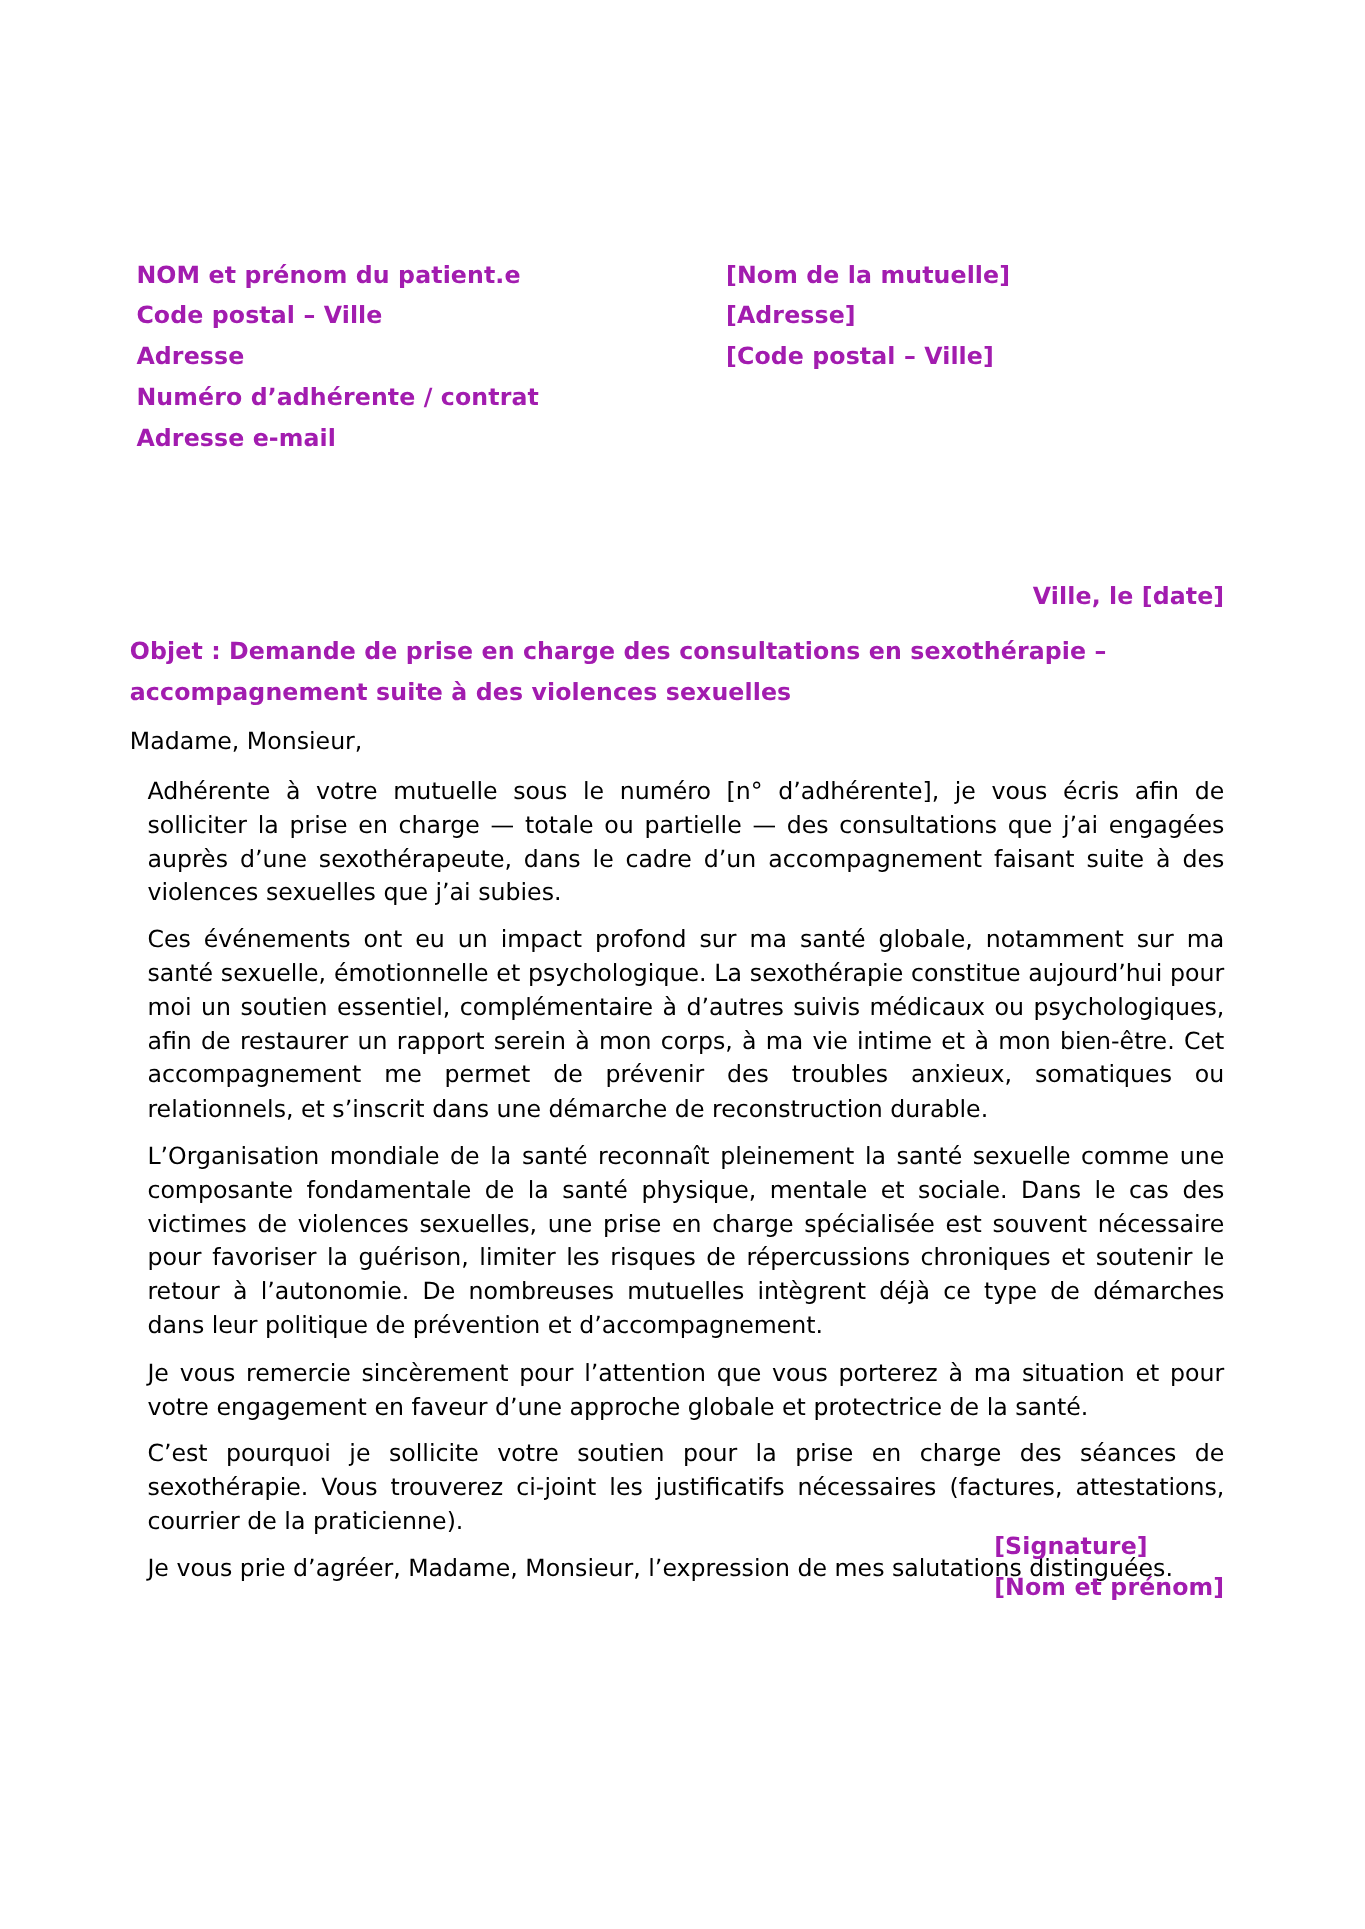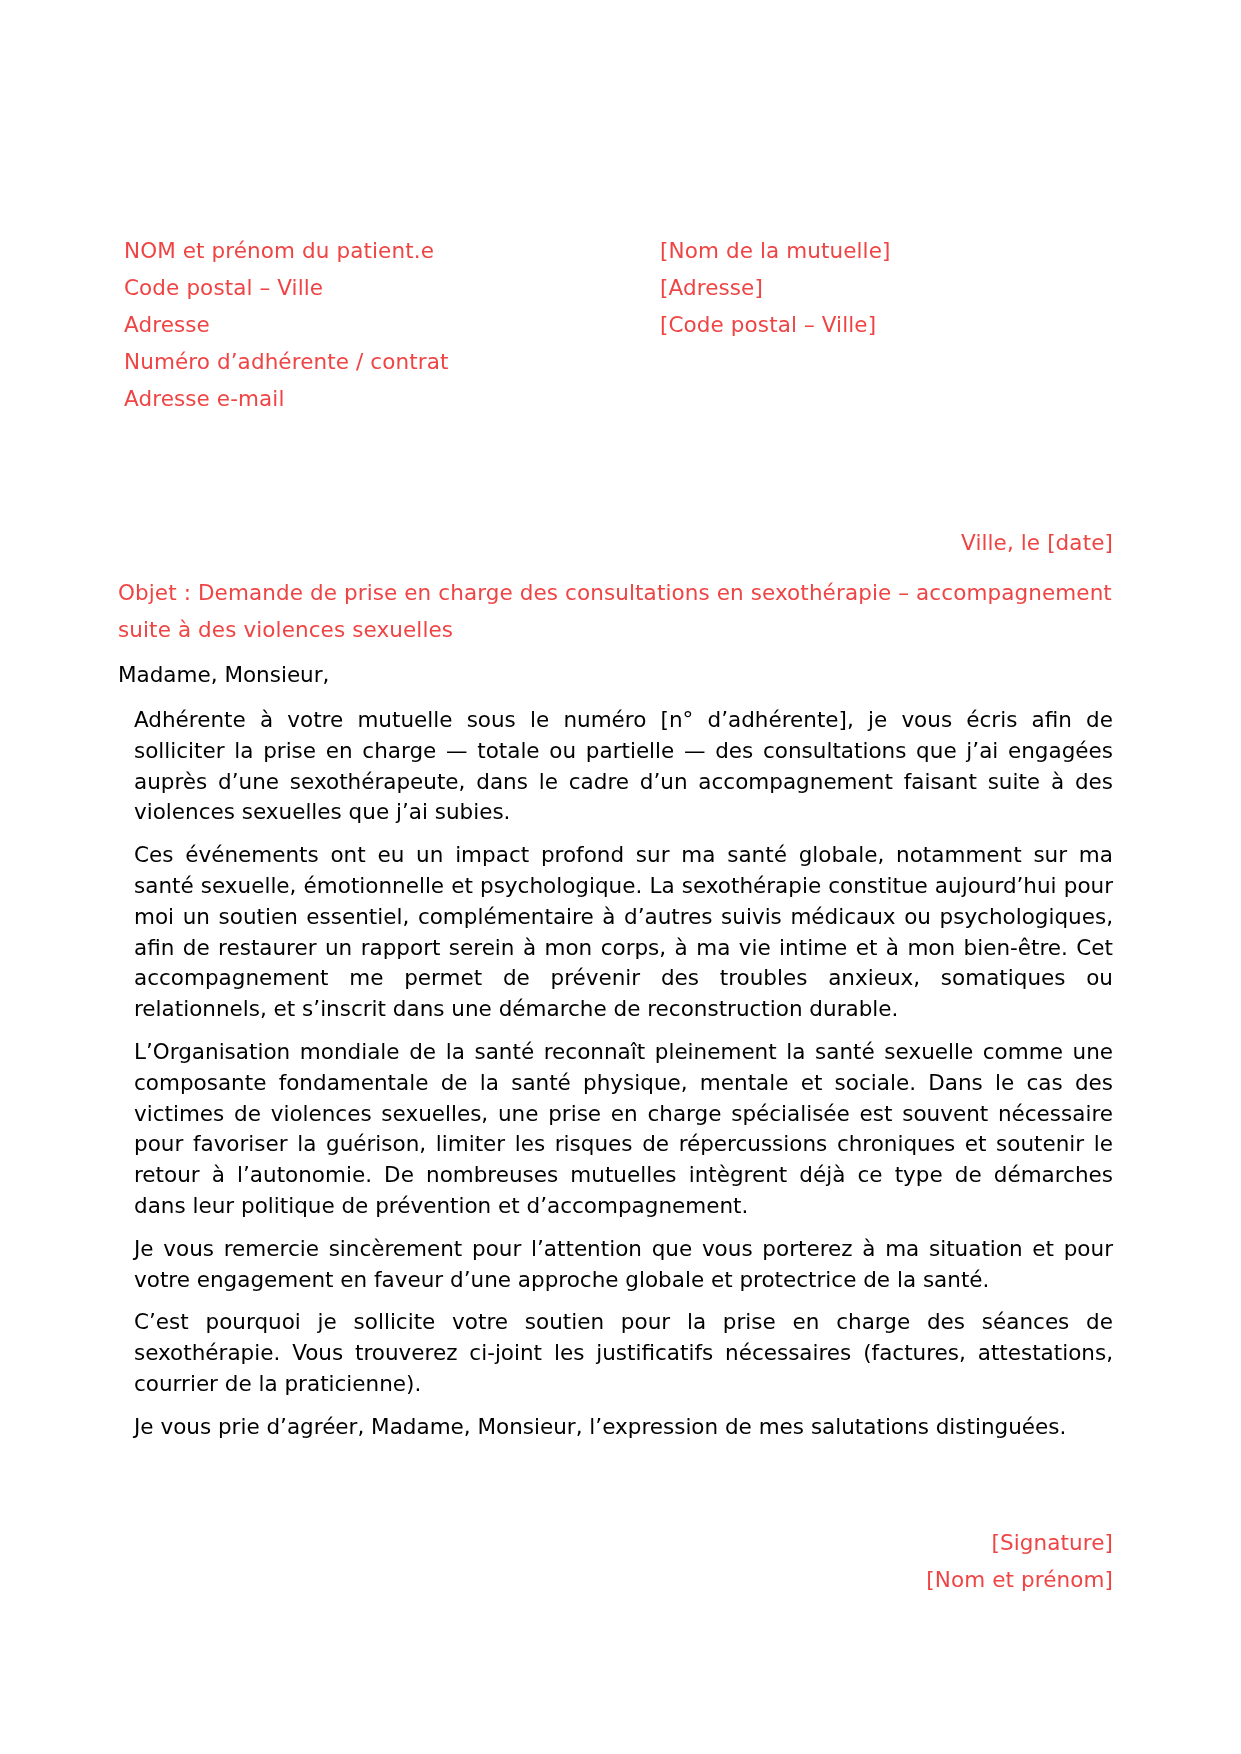--- a/index.html
+++ b/index.html
@@ -1,28 +1,28 @@
 <!DOCTYPE html>
 <html><head>
   <meta charset="utf-8">
   <style>
     html, body { margin: 0; padding: 0; background: #ffffff; }
     body { width: 1241px; height: 1754px; position: relative; overflow: hidden; color: #111111; }
     .page { position: absolute; left: 0; top: 0; width: 1241px; height: 1754px; background: #fff; }
-    .bold { font-family: "DejaVu Sans", sans-serif; font-weight: normal; font-size: 21.5px; letter-spacing: 0.1px; color: #ef4444; }
+    .bold { font-family: "DejaVu Sans", sans-serif; font-weight: bold; font-size: 21.5px; letter-spacing: 0.1px; color: #a21caf; }
     .sender { position: absolute; left: 124px; top: 232px; }
     .recipient { position: absolute; left: 660px; top: 232px; }
     .addr-line { height: 37px; line-height: 37px; white-space: nowrap; }
     .date { position: absolute; right: 128px; top: 524px; height: 37px; line-height: 37px; white-space: nowrap; margin-left: 32px; }
     .subject { position: absolute; left: 118px; top: 574px; width: 1000px; line-height: 37px; }
     .body-text { position: absolute; left: 118px; width: 995px; font-family: "DejaVu Sans", sans-serif; font-size: 21.5px; line-height: 30.8px; color: #000000; }
     .p { margin: 0 0 12px 16px; text-align: justify; }
     .salutation { top: 660px; }
     .para-block { top: 705px; }
-    .signature { position: absolute; right: 128px; top: 1524px; text-align: right; }
+    .signature { position: absolute; right: 128px; top: 1388px; text-align: left; }
     .signature .addr-line { height: 37px; }
   </style>
 </head>
 <body>
 
 <div class="page">
 
   <div class="sender bold">
     <div class="addr-line">NOM et prénom du patient.e</div>
     <div class="addr-line">Code postal – Ville</div>

